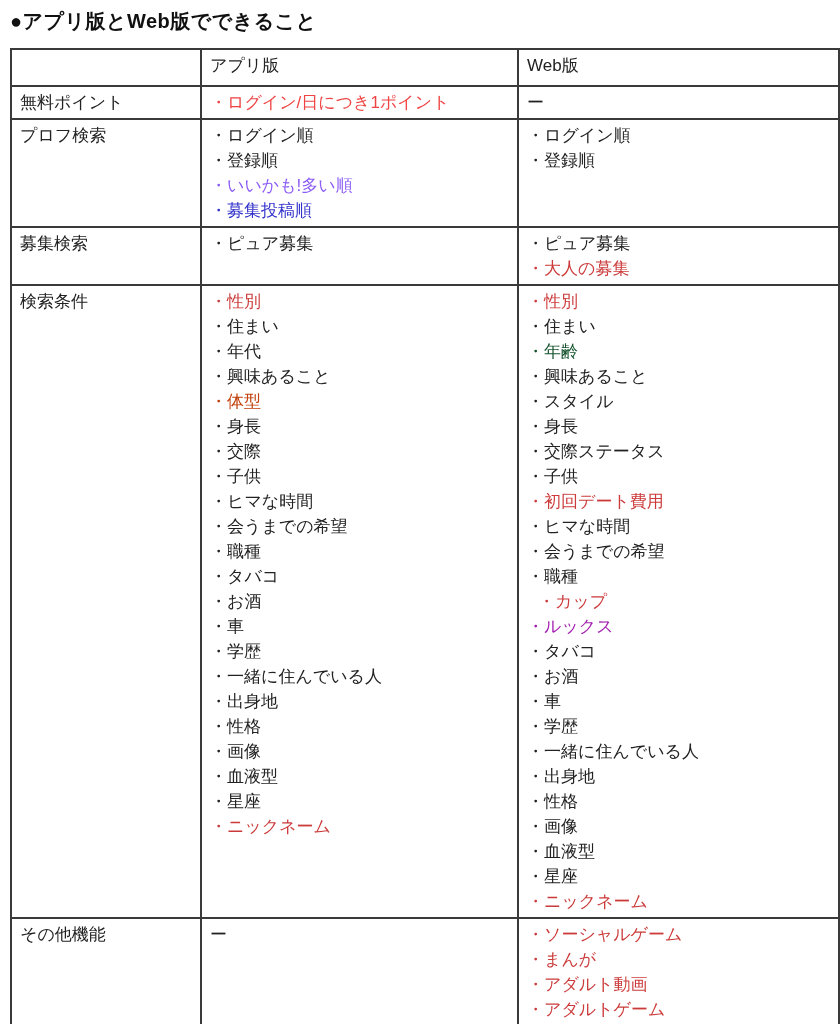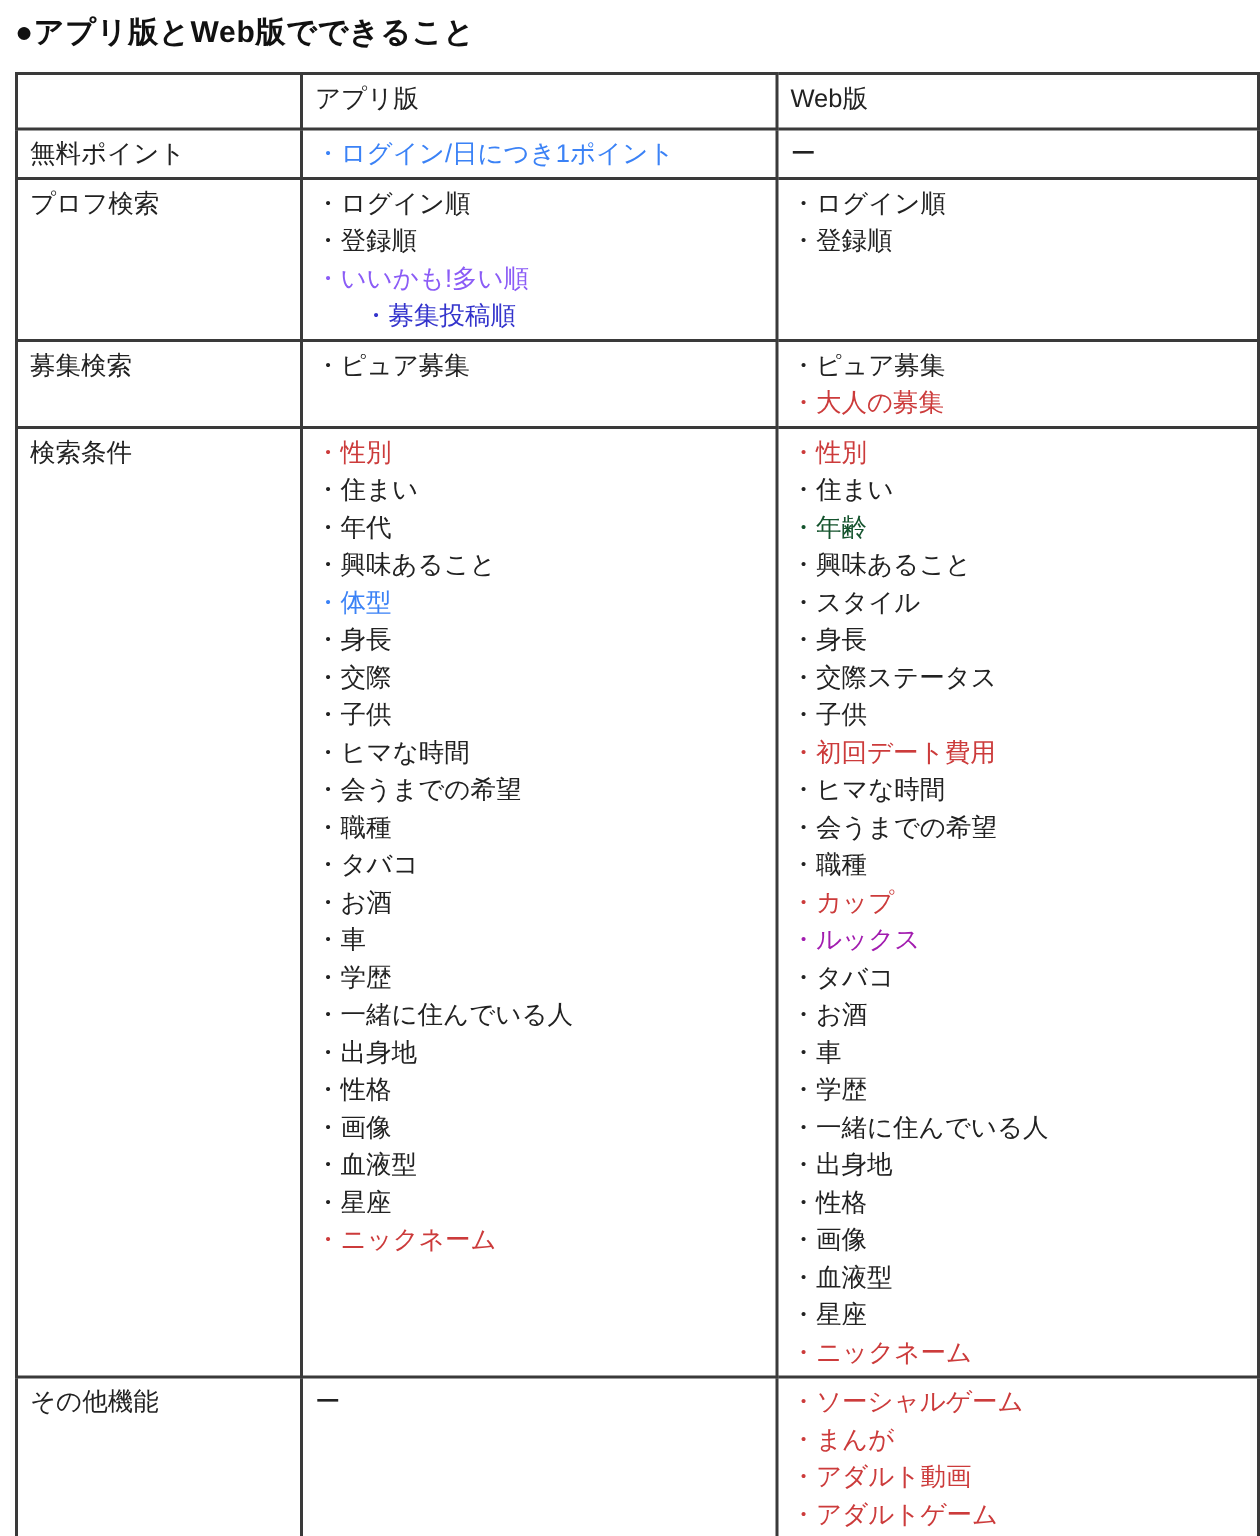--- a/index.html
+++ b/index.html
@@ -71,33 +71,33 @@
       <tr>
         <th></th>
         <th>アプリ版</th>
         <th>Web版</th>
       </tr>
     </thead>
     <tbody>
         <tr>
           <th class="row-label">無料ポイント</th>
           <td>
-            <div class="item" style="color: #3b82f6;">・ログイン/日につき1ポイント</div>
+            <div class="item" style="color: #ef4444;">・ログイン/日につき1ポイント</div>
           </td>
           <td>
             <div class="item" style="color: rgb(34, 34, 34);">ー</div>
           </td>
         </tr>
         <tr>
           <th class="row-label">プロフ検索</th>
           <td>
             <div class="item" style="color: rgb(34, 34, 34);">・ログイン順</div>
             <div class="item" style="color: rgb(34, 34, 34);">・登録順</div>
             <div class="item" style="color: #8b5cf6;">・いいかも!多い順</div>
-            <div class="item" style="color: rgb(51, 51, 204); margin-left: 32px;">・募集投稿順</div>
+            <div class="item" style="color: rgb(51, 51, 204);">・募集投稿順</div>
           </td>
           <td>
             <div class="item" style="color: rgb(34, 34, 34);">・ログイン順</div>
             <div class="item" style="color: rgb(34, 34, 34);">・登録順</div>
           </td>
         </tr>
         <tr>
           <th class="row-label">募集検索</th>
           <td>
             <div class="item" style="color: rgb(34, 34, 34);">・ピュア募集</div>
@@ -107,21 +107,21 @@
             <div class="item" style="color: rgb(204, 59, 59);">・大人の募集</div>
           </td>
         </tr>
         <tr>
           <th class="row-label">検索条件</th>
           <td>
             <div class="item" style="color: rgb(204, 59, 59);">・性別</div>
             <div class="item" style="color: rgb(34, 34, 34);">・住まい</div>
             <div class="item" style="color: rgb(34, 34, 34);">・年代</div>
             <div class="item" style="color: rgb(34, 34, 34);">・興味あること</div>
-            <div class="item" style="color: #3b82f6;">・体型</div>
+            <div class="item" style="color: #c2410c;">・体型</div>
             <div class="item" style="color: rgb(34, 34, 34);">・身長</div>
             <div class="item" style="color: rgb(34, 34, 34);">・交際</div>
             <div class="item" style="color: rgb(34, 34, 34);">・子供</div>
             <div class="item" style="color: rgb(34, 34, 34);">・ヒマな時間</div>
             <div class="item" style="color: rgb(34, 34, 34);">・会うまでの希望</div>
             <div class="item" style="color: rgb(34, 34, 34);">・職種</div>
             <div class="item" style="color: rgb(34, 34, 34);">・タバコ</div>
             <div class="item" style="color: rgb(34, 34, 34);">・お酒</div>
             <div class="item" style="color: rgb(34, 34, 34);">・車</div>
             <div class="item" style="color: rgb(34, 34, 34);">・学歴</div>
@@ -139,21 +139,21 @@
             <div class="item" style="color: #14532d;">・年齢</div>
             <div class="item" style="color: rgb(34, 34, 34);">・興味あること</div>
             <div class="item" style="color: rgb(34, 34, 34);">・スタイル</div>
             <div class="item" style="color: rgb(34, 34, 34);">・身長</div>
             <div class="item" style="color: rgb(34, 34, 34);">・交際ステータス</div>
             <div class="item" style="color: rgb(34, 34, 34);">・子供</div>
             <div class="item" style="color: rgb(204, 59, 59);">・初回デート費用</div>
             <div class="item" style="color: rgb(34, 34, 34);">・ヒマな時間</div>
             <div class="item" style="color: rgb(34, 34, 34);">・会うまでの希望</div>
             <div class="item" style="color: rgb(34, 34, 34);">・職種</div>
-            <div class="item" style="color: rgb(204, 59, 59);">・カップ</div>
+            <div class="item" style="color: rgb(204, 59, 59); margin-left: 11px;">・カップ</div>
             <div class="item" style="color: #a21caf;">・ルックス</div>
             <div class="item" style="color: rgb(34, 34, 34);">・タバコ</div>
             <div class="item" style="color: rgb(34, 34, 34);">・お酒</div>
             <div class="item" style="color: rgb(34, 34, 34);">・車</div>
             <div class="item" style="color: rgb(34, 34, 34);">・学歴</div>
             <div class="item" style="color: rgb(34, 34, 34);">・一緒に住んでいる人</div>
             <div class="item" style="color: rgb(34, 34, 34);">・出身地</div>
             <div class="item" style="color: rgb(34, 34, 34);">・性格</div>
             <div class="item" style="color: rgb(34, 34, 34);">・画像</div>
             <div class="item" style="color: rgb(34, 34, 34);">・血液型</div>

